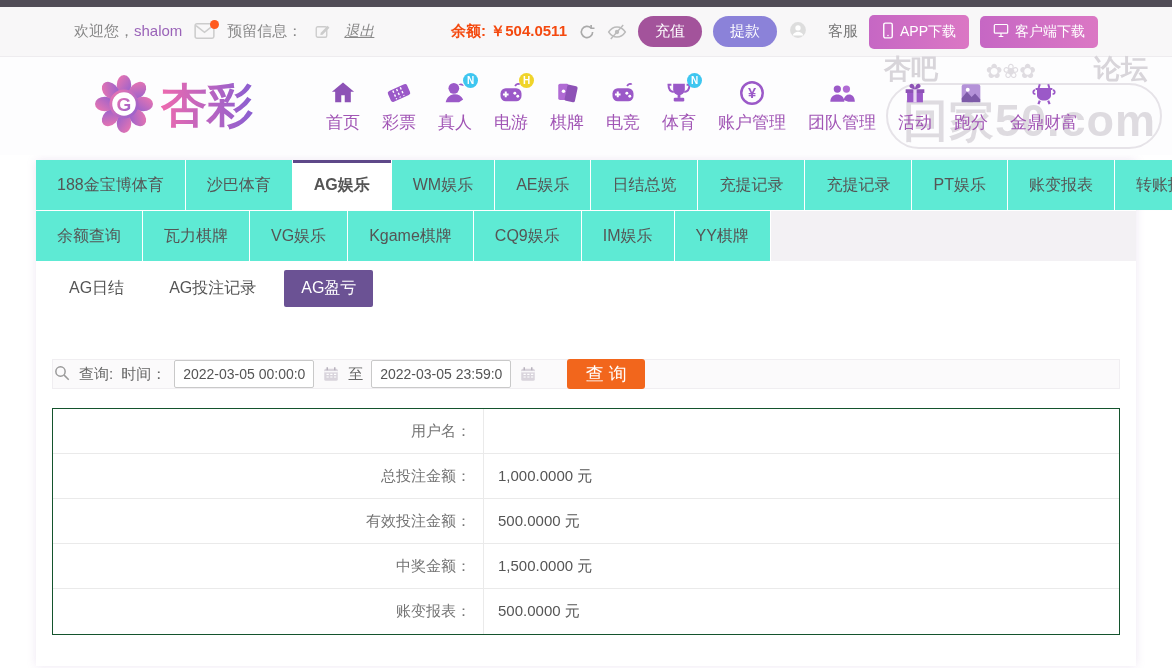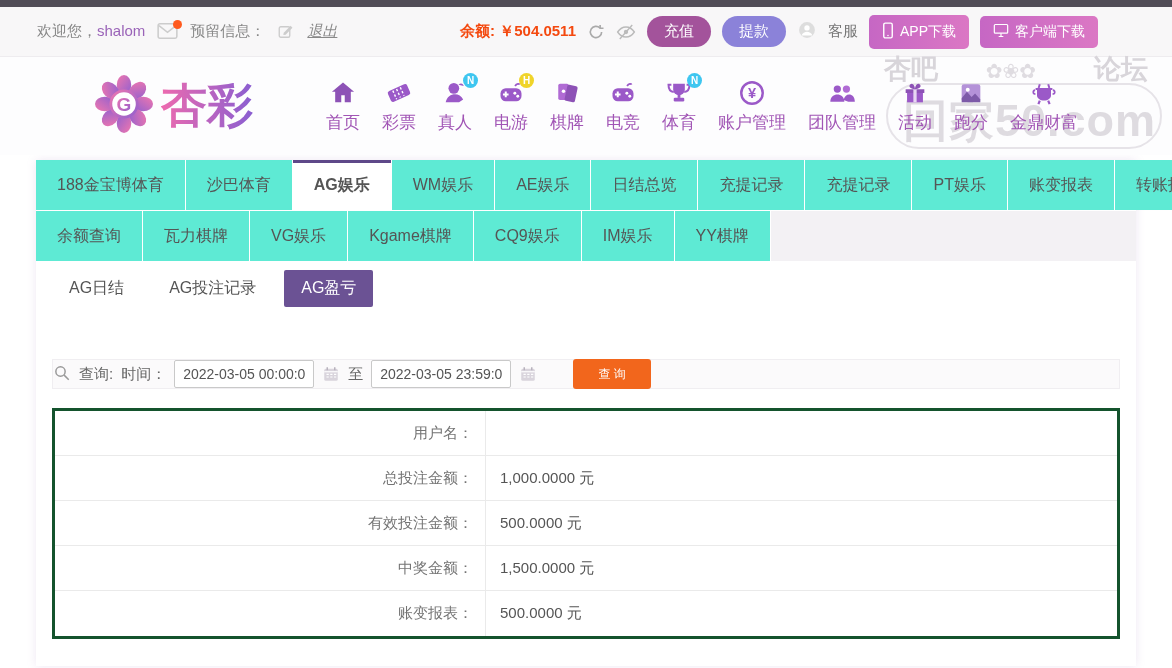--- a/index.html
+++ b/index.html
@@ -5,35 +5,35 @@
   * { margin:0; padding:0; box-sizing:border-box; }
   html,body { width:1172px; height:668px; overflow:hidden; background:#fff;
     font-family:"Liberation Sans","DejaVu Sans",sans-serif; }
 
   
   .top-strip { height:7px; background:#514d57; }
 
   
   .utility-bar { height:50px; background:#f8f7f8; border-bottom:1px solid #eeecef;
     display:flex; align-items:center; justify-content:space-between;
-    padding:0 74px 0 37px; font-size:15px; color:#888; }
+    padding:0 74px 0 74px; font-size:15px; color:#888; }
   .u-left, .u-right { display:flex; align-items:center; }
   .u-left > * { margin-right:12px; }
   .u-right > * { margin-left:11px; }
   .username { color:#9a63b8; }
   .icon-btn { position:relative; display:inline-flex; align-items:center; cursor:pointer; }
   .mail-dot { position:absolute; top:-3px; right:-4px; width:9px; height:9px;
     border-radius:50%; background:#ff5a1e; }
   .logout { font-style:italic; text-decoration:underline; color:#888; cursor:pointer; }
   .balance { color:#f4490f; font-weight:bold; font-size:15px; }
   .pill-btn { border:none; color:#fff; font-size:15px; padding:6px 17px;
     border-radius:16px; cursor:pointer; font-family:inherit; }
   .btn-recharge { background:#a3539b; }
   .btn-withdraw { background:#8b82d9; }
-  .service { display:inline-flex; align-items:center; gap:11px; color:#777; cursor:pointer; }
+  .service { display:inline-flex; align-items:center; gap:20px; color:#777; cursor:pointer; }
   .dl-btn { border:none; color:#fff; font-size:14px; padding:7px 13px; border-radius:5px;
     background:linear-gradient(90deg,#c667c4,#db77c4); cursor:pointer;
     display:inline-flex; align-items:center; gap:6px; font-family:inherit; }
 
   
   .header { height:98px; background:#fdfdfe; position:relative; display:flex;
     align-items:center; padding-left:95px; }
   .logo { display:flex; align-items:center; gap:8px; z-index:2; }
   .main-nav { display:flex; align-items:flex-end; margin-left:28px; z-index:2; }
   .nav-item { display:flex; flex-direction:column; align-items:center; gap:3px;
@@ -75,25 +75,25 @@
     cursor:pointer; border-radius:2px; }
   .subtab.active { background:#6b5294; color:#fff; }
 
   
   .query-bar { margin-top:52px; height:30px; background:#fbfafb; border:1px solid #f0eef1;
     display:flex; align-items:center; font-size:15px; color:#666; }
   .query-bar > * { margin-right:8px; }
   .q-input { width:140px; height:28px; border:1px solid #c9c9c9; border-radius:2px;
     font-size:14px; color:#555; padding:0 8px; font-family:inherit; background:#fff; }
   .cal-icon { display:inline-flex; cursor:pointer; }
-  .q-btn { margin-left:28px; width:78px; height:30px; background:#f2661c; border:none;
-    color:#fff; font-size:12px; border-radius:3px; cursor:pointer; font-family:inherit; }
-
-  
-  .report { margin-top:19px; border:3px solid #14532d; }
+  .q-btn { margin-left:22px; width:78px; height:30px; background:#f2661c; border:none;
+    color:#fff; font-size:18px; border-radius:3px; cursor:pointer; font-family:inherit; }
+
+  
+  .report { margin-top:19px; border:1px solid #14532d; }
   .report-row { display:flex; height:45px; border-bottom:1px solid #eaeaea; background:#fff; }
   .report-row:last-child { border-bottom:none; }
   .report-label { width:431px; border-right:1px solid #eaeaea; display:flex;
     align-items:center; justify-content:flex-end; padding-right:12px;
     font-size:15px; color:#747474; }
   .report-value { flex:1; display:flex; align-items:center; padding-left:14px;
     font-size:15px; color:#555; }
 </style>
 </head>
 <body>

